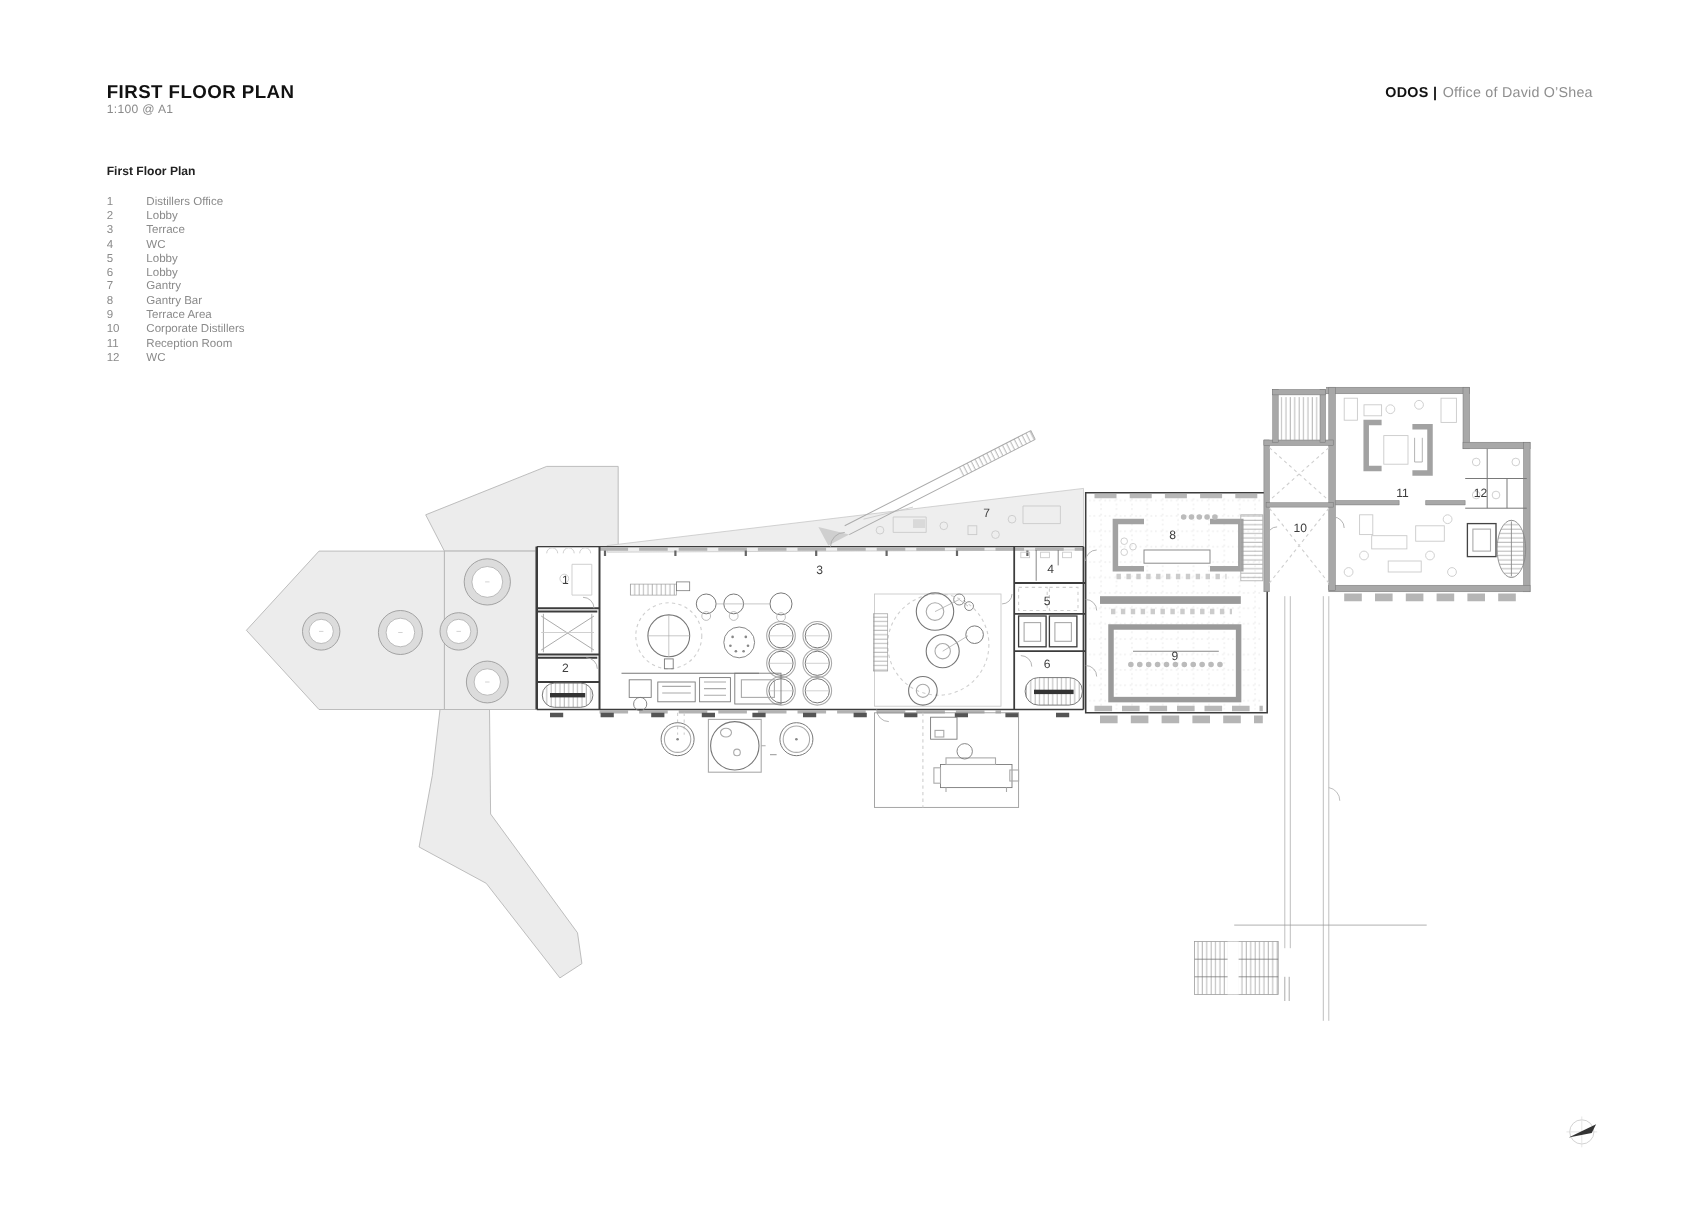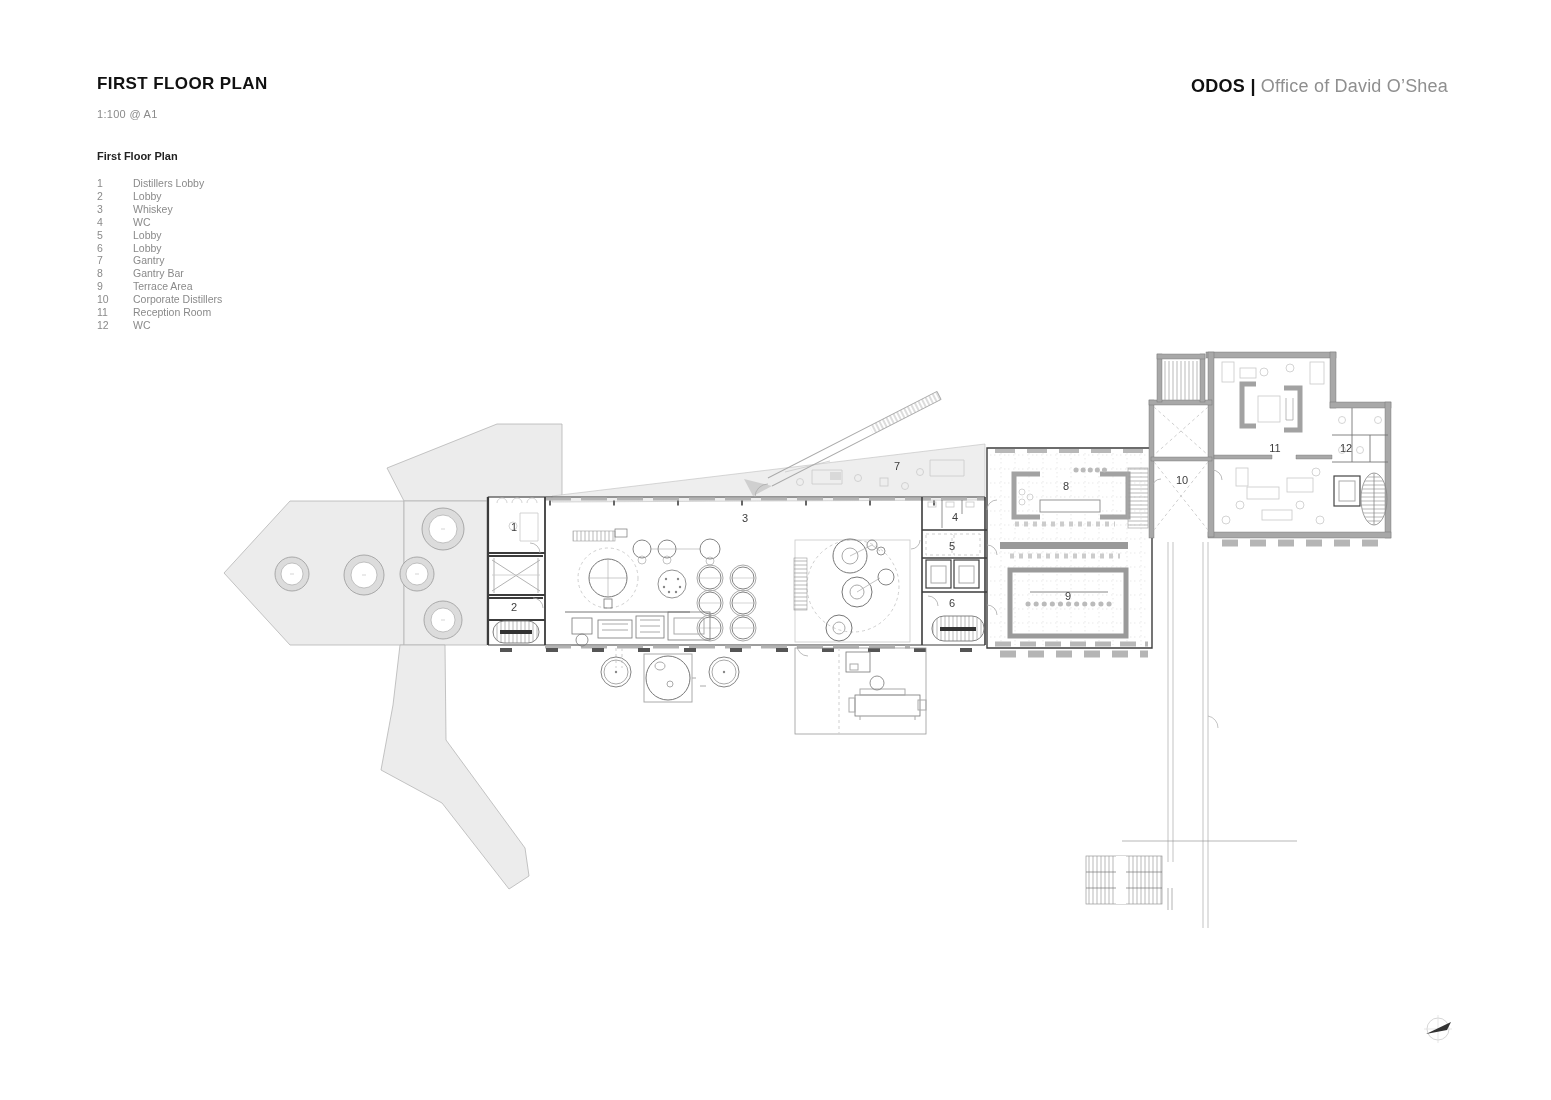--- a/index.html
+++ b/index.html
@@ -1,22 +1,22 @@
 <!DOCTYPE html>
 <html><head>
 <meta charset="utf-8">
 <style>
   html,body{margin:0;padding:0;background:#fff;}
   .page{position:relative;width:1551px;height:1100px;background:#fff;overflow:hidden;
         font-family:"Liberation Sans",sans-serif;color:#1a1a1a;}
   
   .titleblock{position:absolute;left:97px;top:74px;}
   .titleblock h1{margin:0;font-size:17px;font-weight:700;letter-spacing:.4px;color:#111;}
-  .titleblock .scale{margin-top:14px;font-size:11px;color:#8a8a8a;letter-spacing:.3px;}
-  .brand{position:absolute;right:103px;top:76px;font-size:18px;white-space:nowrap;}
+  .titleblock .scale{margin-top:0;font-size:11px;color:#8a8a8a;letter-spacing:.3px;}
+  .brand{position:absolute;right:103px;top:76px;font-size:13px;white-space:nowrap;}
   .brand .b{font-weight:700;color:#111;letter-spacing:.3px;}
   .brand .r{color:#8f8f8f;margin-left:5px;letter-spacing:.2px;}
   
   .legend{position:absolute;left:97px;top:150px;}
   .lhead{font-size:11px;font-weight:700;color:#222;margin-bottom:15px;}
   .lrow{display:flex;font-size:10.5px;line-height:12.9px;color:#8a8a8a;}
   .lrow .num{width:36px;}
   
   svg.plan{position:absolute;left:0;top:0;}
   .land{fill:#ececec;stroke:#b5b5b5;stroke-width:.8;}
@@ -41,29 +41,29 @@
   </div>
 
   <div class="brand">
     <span class="b">ODOS |</span><span class="r">Office of David O’Shea</span>
   </div>
 
   <div class="legend">
     <div class="lhead">First Floor Plan</div>
     <div class="lrow">
         <span class="num">1</span>
-        <span>Distillers Lobby</span>
+        <span>Distillers Office</span>
       </div>
     <div class="lrow">
         <span class="num">2</span>
         <span>Lobby</span>
       </div>
     <div class="lrow">
         <span class="num">3</span>
-        <span>Whiskey</span>
+        <span>Terrace</span>
       </div>
     <div class="lrow">
         <span class="num">4</span>
         <span>WC</span>
       </div>
     <div class="lrow">
         <span class="num">5</span>
         <span>Lobby</span>
       </div>
     <div class="lrow">

